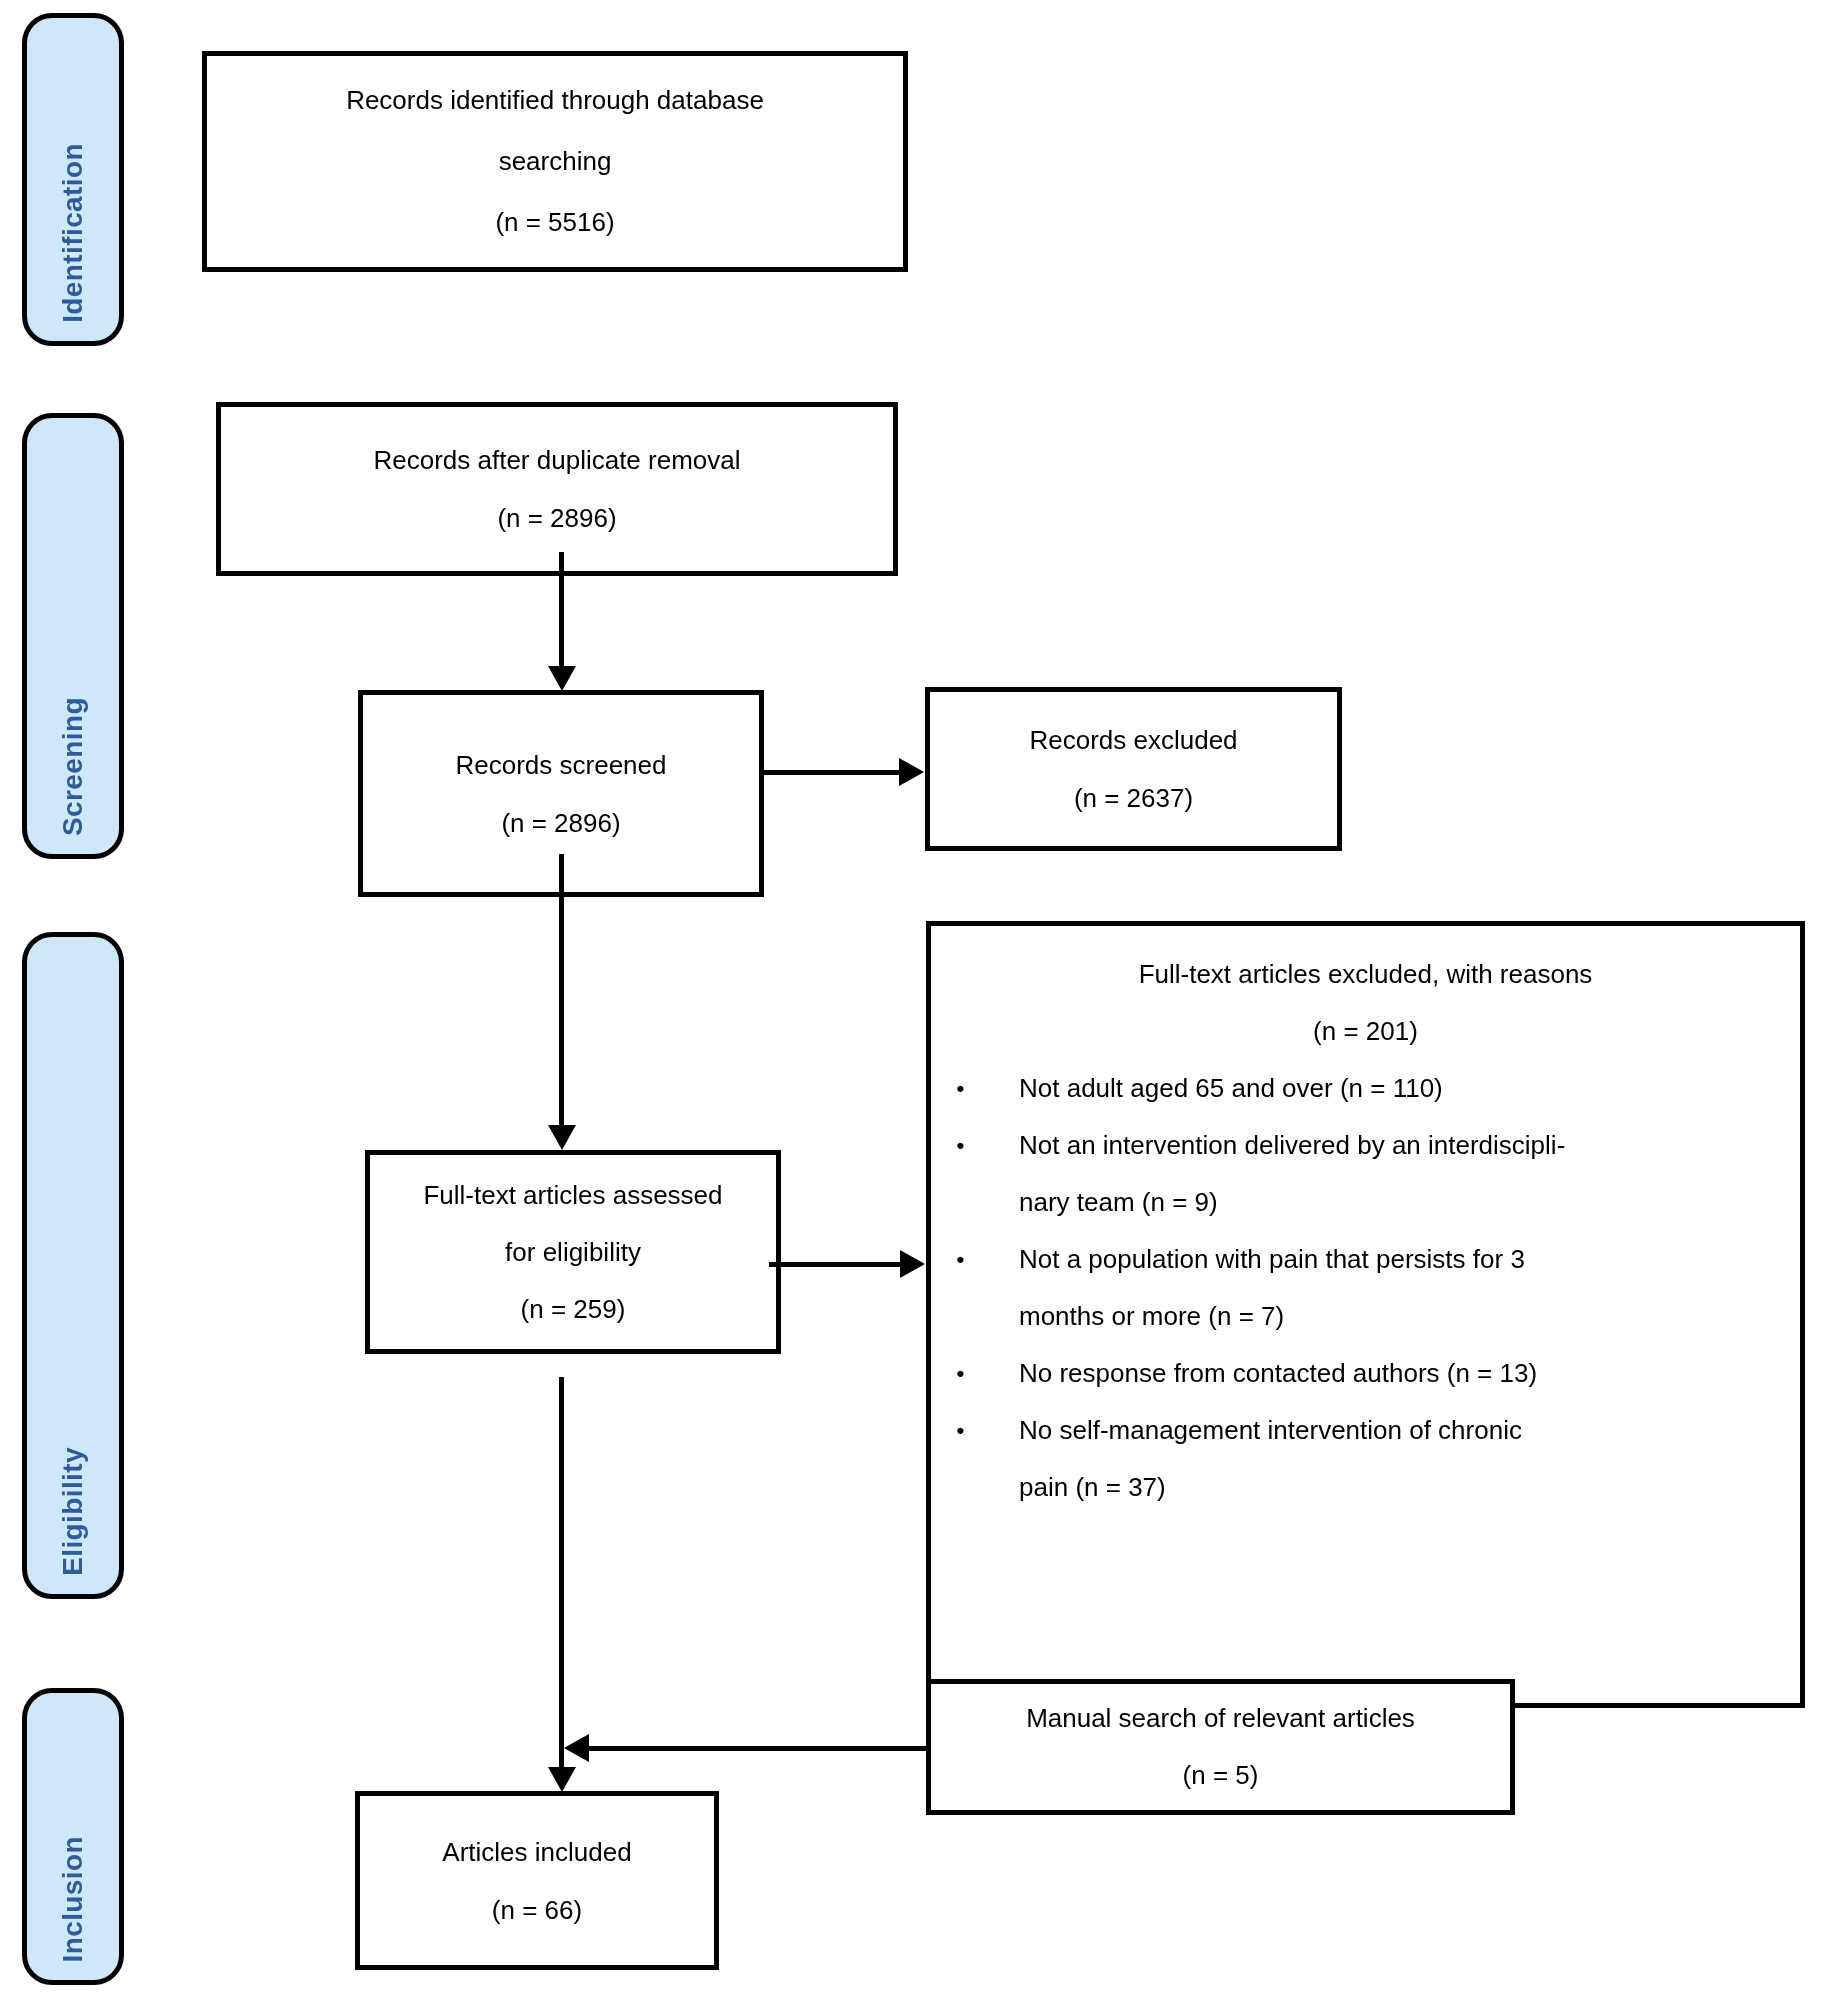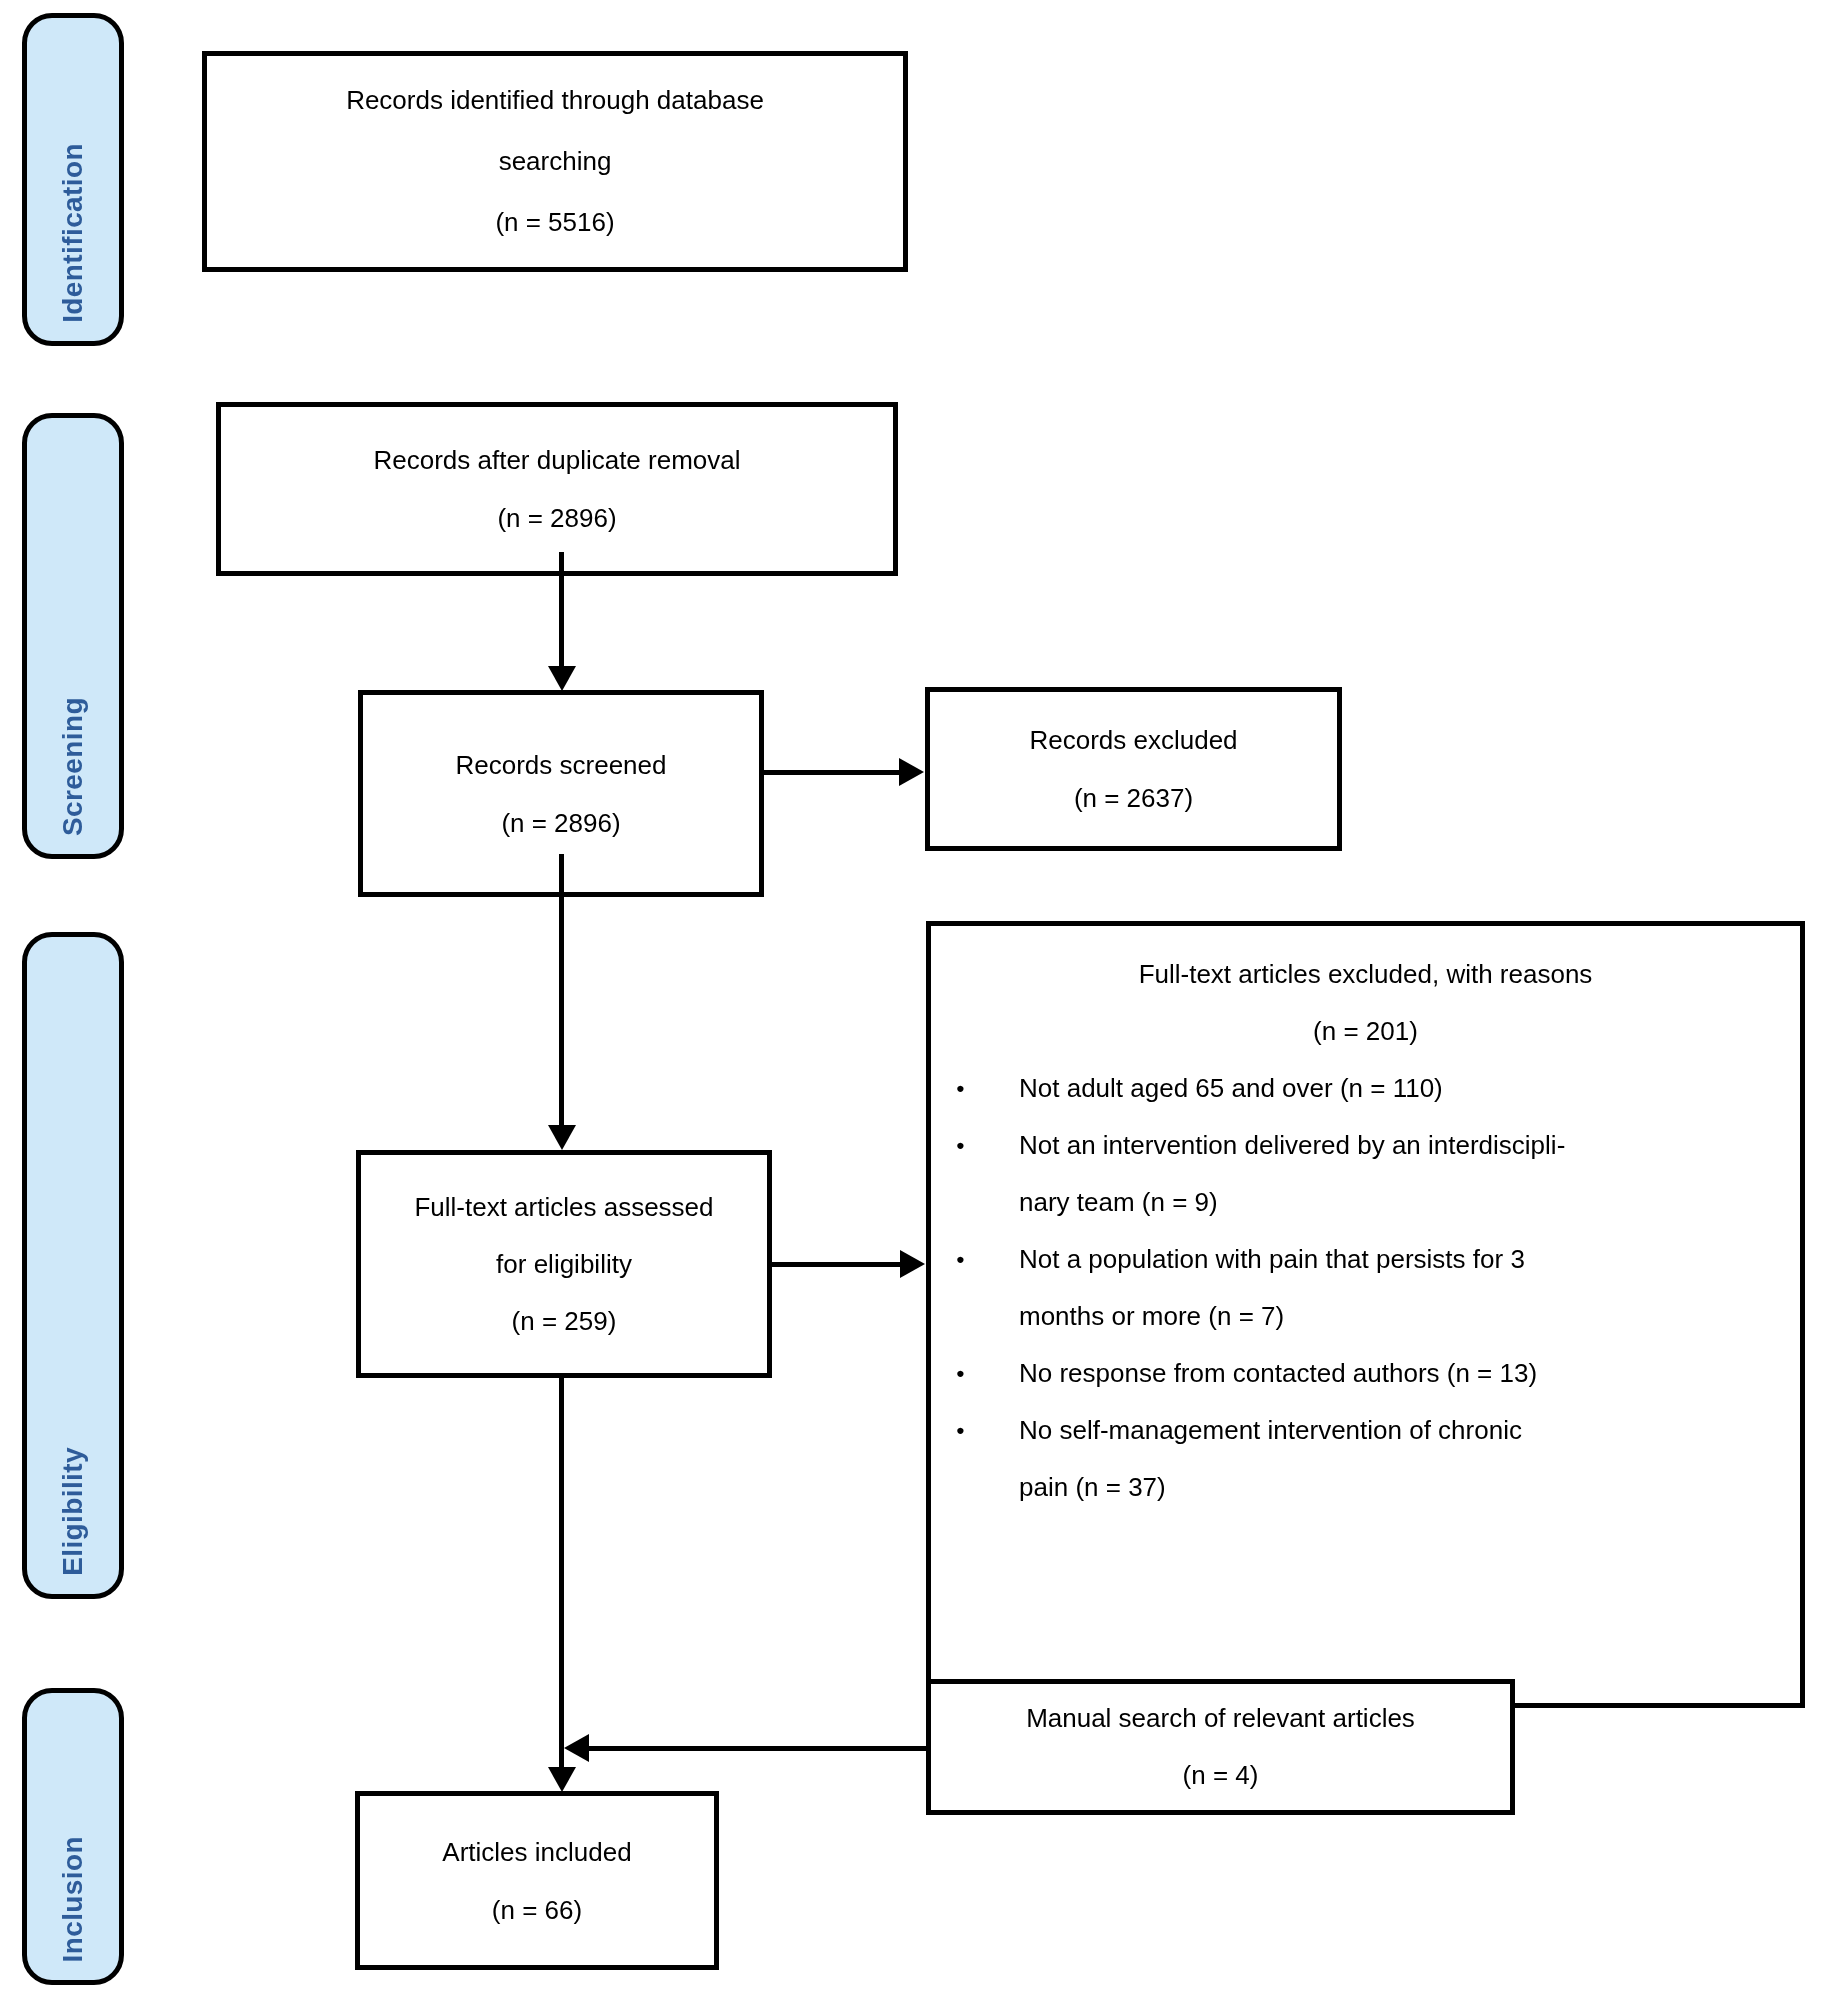--- a/index.html
+++ b/index.html
@@ -21,21 +21,21 @@
 
   
   .fbox{position:absolute;box-sizing:border-box;background:#fff;border:5.6px solid #000;
         display:flex;flex-direction:column;justify-content:center;align-items:center;
         text-align:center;font-size:26px;line-height:58px;}
   .fbox .line{white-space:nowrap;}
   .b-identified{left:202px;top:51px;width:706px;height:221px;line-height:61px;}
   .b-dedup{left:216px;top:378px;width:682px;height:174px;margin-top:24px;}
   .b-screened{left:358px;top:690px;width:406px;height:207px;}
   .b-excluded{left:925px;top:687px;width:417px;height:164px;}
-  .b-assessed{left:356px;top:1150px;width:416px;height:228px;line-height:57px;}
+  .b-assessed{left:365px;top:1150px;width:416px;height:204px;line-height:57px;}
   .b-manual{left:926px;top:1679px;width:589px;height:136px;line-height:57px;}
   .b-included{left:355px;top:1791px;width:364px;height:179px;}
 
   
   .b-ftexcluded{left:926px;top:921px;width:879px;height:787px;
                 display:block;justify-content:flex-start;align-items:stretch;
                 padding:20px 0;line-height:57px;text-align:center;}
   .bullets{list-style:none;margin:0;padding:0;text-align:left;}
   .bullets li{position:relative;padding-left:88px;white-space:pre-line;}
   .bullets li::before{content:"●";position:absolute;left:25px;top:0;
@@ -121,21 +121,21 @@
   </div>
 
   <div class="fbox b-assessed">
       <div class="line">Full-text articles assessed</div>
       <div class="line">for eligibility</div>
       <div class="line">(n = 259)</div>
     </div>
 
   <div class="fbox b-manual">
       <div class="line">Manual search of relevant articles</div>
-      <div class="line">(n = 4)</div>
+      <div class="line">(n = 5)</div>
     </div>
 
   <div class="fbox b-included">
       <div class="line">Articles included</div>
       <div class="line">(n = 66)</div>
     </div>
 
   <div class="cline v-dedup-screened"></div>
   <div class="head head-down hd-screened"></div>
 

